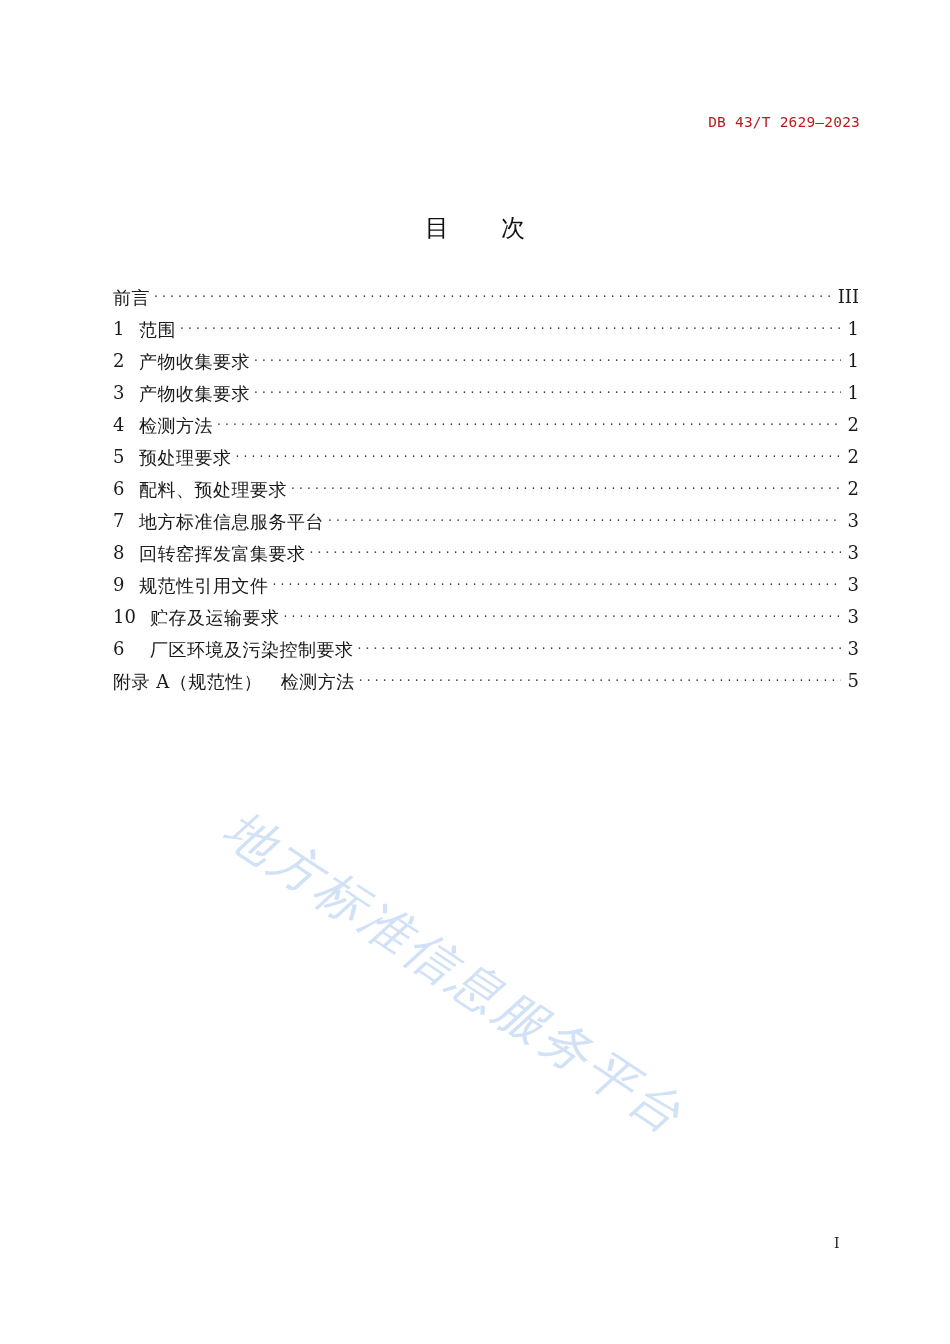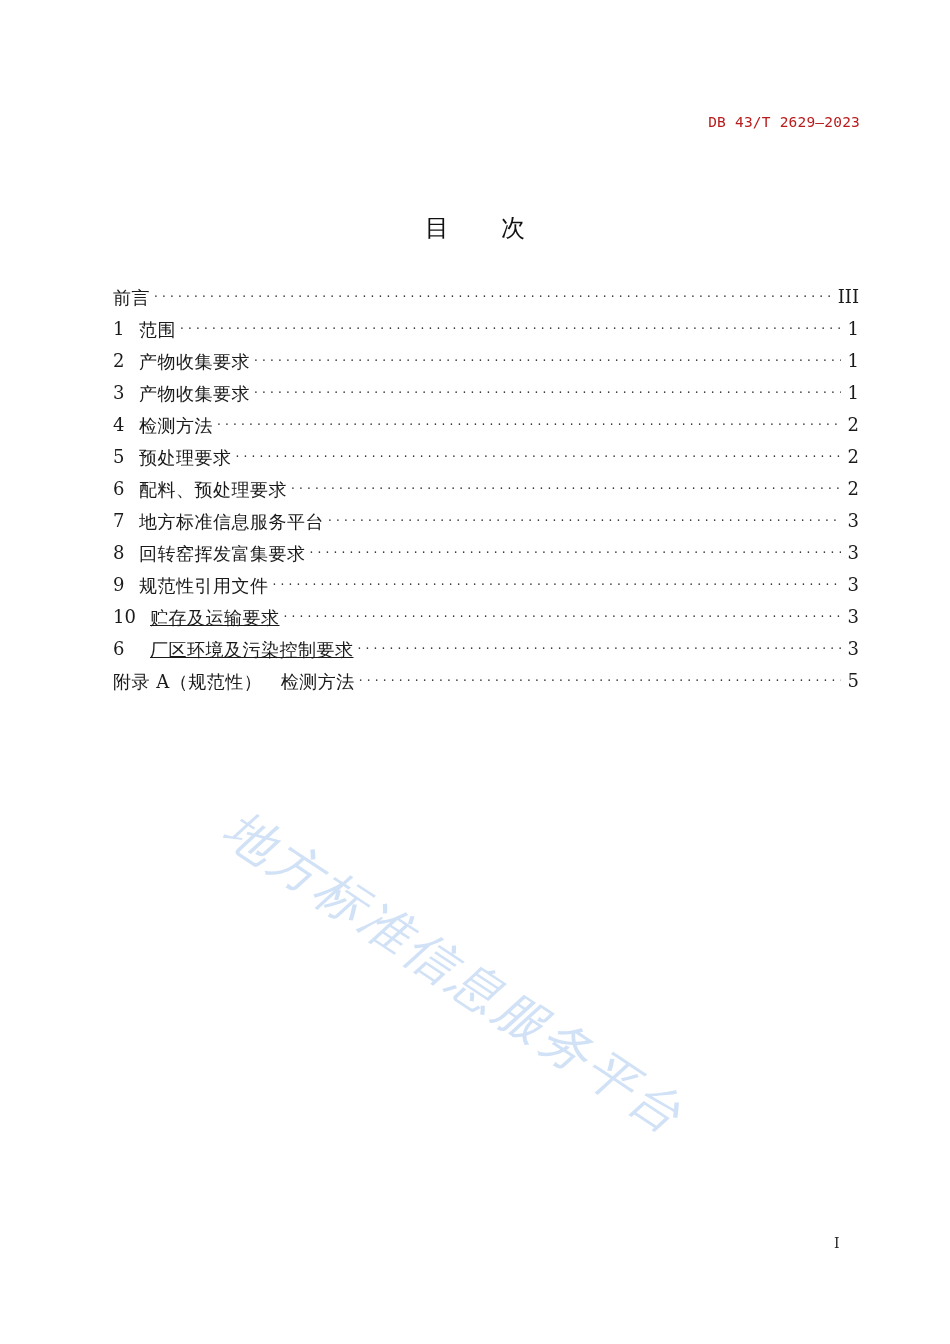--- a/index.html
+++ b/index.html
@@ -59,21 +59,21 @@
     .toc-num {
       display: inline-block;
       flex: 0 0 auto;
     }
     .toc-num.w1 { width: 26px; }
     .toc-num.w2 { width: 26px; margin-right: 7px; }
     .toc-label {
       flex: 0 0 auto;
       letter-spacing: 0.5px;
     }
-    .toc-label.indented { padding-left: 4px; text-decoration: underline; }
+    .toc-label.indented { padding-left: 4px; }
     .toc-dots {
       flex: 1 1 auto;
       overflow: hidden;
       margin: 0 6px 0 4px;
       color: #333;
       letter-spacing: 4.2px;
       font-size: 12px;
     }
     .toc-dots::before {
       content: "........................................................................................................................................................................";

